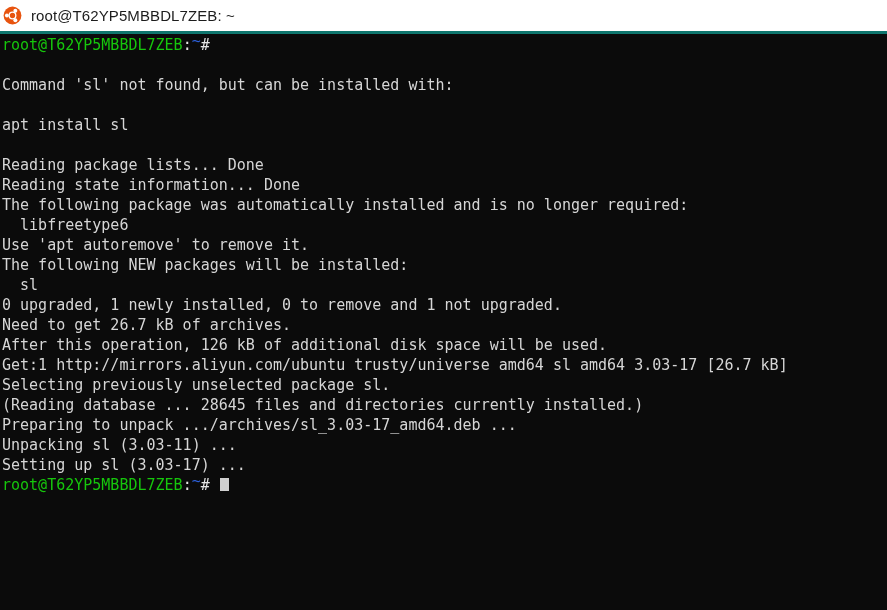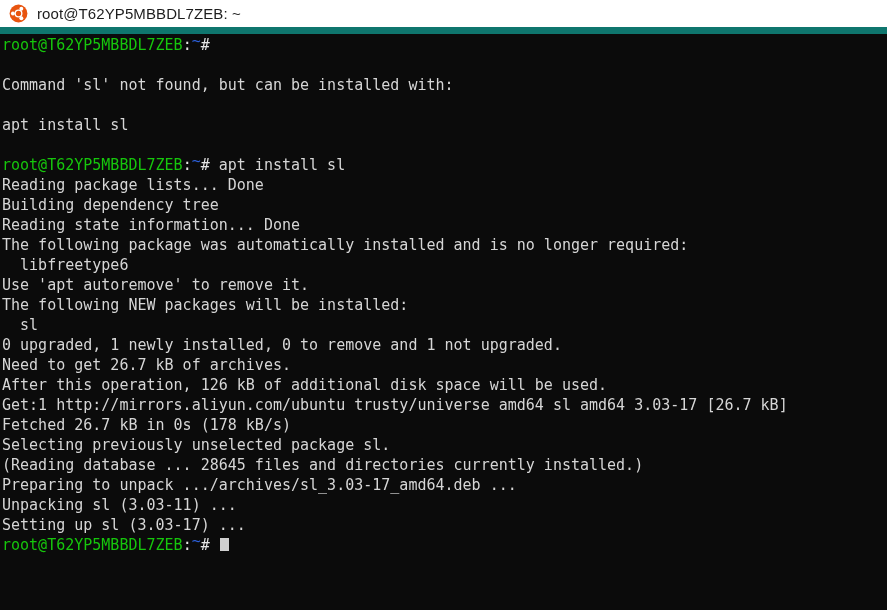--- a/index.html
+++ b/index.html
@@ -22,24 +22,24 @@
     background: #0b0b0b;
     display: flex;
     flex-direction: column;
   }
 
   
   #titlebar {
     height: 34px;
     min-height: 34px;
     background: #ffffff;
-    border-bottom: 7px solid #0f766e;
+    border-bottom: 3px solid #0f766e;
     display: flex;
     align-items: center;
-    padding-left: 9px;
+    padding-left: 3px;
     box-sizing: border-box;
     position: relative;
     z-index: 5;
   }
   #titlebar .app-icon {
     width: 19px;
     height: 19px;
     min-width: 19px;
     margin-right: 9px;
     display: block;
@@ -111,34 +111,31 @@
     <span class="title-text">root@T62YP5MBBDL7ZEB: ~</span>
   </div>
 
   <div id="screen">
       <div class="line"><span class="c-green">root@T62YP5MBBDL7ZEB</span><span class="c-white">:</span><span class="c-blue tilde">~</span><span class="c-white">#</span></div>
       <div class="line"><span class="c-plain"></span></div>
       <div class="line"><span class="c-plain">Command 'sl' not found, but can be installed with:</span></div>
       <div class="line"><span class="c-plain"></span></div>
       <div class="line"><span class="c-plain">apt install sl</span></div>
       <div class="line"><span class="c-plain"></span></div>
-      <div class="line"><span class="c-green">root@T62YP5MBBDL7ZEB</span><span class="c-white">:</span><span class="c-blue tilde">~</span><span class="c-white">#</span><span class="c-plain"> apt install sl</span></div>
       <div class="line"><span class="c-plain">Reading package lists... Done</span></div>
-      <div class="line"><span class="c-plain">Building dependency tree</span></div>
       <div class="line"><span class="c-plain">Reading state information... Done</span></div>
       <div class="line"><span class="c-plain">The following package was automatically installed and is no longer required:</span></div>
       <div class="line"><span class="c-plain">  libfreetype6</span></div>
       <div class="line"><span class="c-plain">Use 'apt autoremove' to remove it.</span></div>
       <div class="line"><span class="c-plain">The following NEW packages will be installed:</span></div>
       <div class="line"><span class="c-plain">  sl</span></div>
       <div class="line"><span class="c-plain">0 upgraded, 1 newly installed, 0 to remove and 1 not upgraded.</span></div>
       <div class="line"><span class="c-plain">Need to get 26.7 kB of archives.</span></div>
       <div class="line"><span class="c-plain">After this operation, 126 kB of additional disk space will be used.</span></div>
       <div class="line"><span class="c-plain">Get:1 http://mirrors.aliyun.com/ubuntu trusty/universe amd64 sl amd64 3.03-17 [26.7 kB]</span></div>
-      <div class="line"><span class="c-plain">Fetched 26.7 kB in 0s (178 kB/s)</span></div>
       <div class="line"><span class="c-plain">Selecting previously unselected package sl.</span></div>
       <div class="line"><span class="c-plain">(Reading database ... 28645 files and directories currently installed.)</span></div>
       <div class="line"><span class="c-plain">Preparing to unpack .../archives/sl_3.03-17_amd64.deb ...</span></div>
       <div class="line"><span class="c-plain">Unpacking sl (3.03-11) ...</span></div>
       <div class="line"><span class="c-plain">Setting up sl (3.03-17) ...</span></div>
       <div class="line"><span class="c-green">root@T62YP5MBBDL7ZEB</span><span class="c-white">:</span><span class="c-blue tilde">~</span><span class="c-white">#</span><span class="cursor"></span></div>
     </div>
 
 </div>
 

